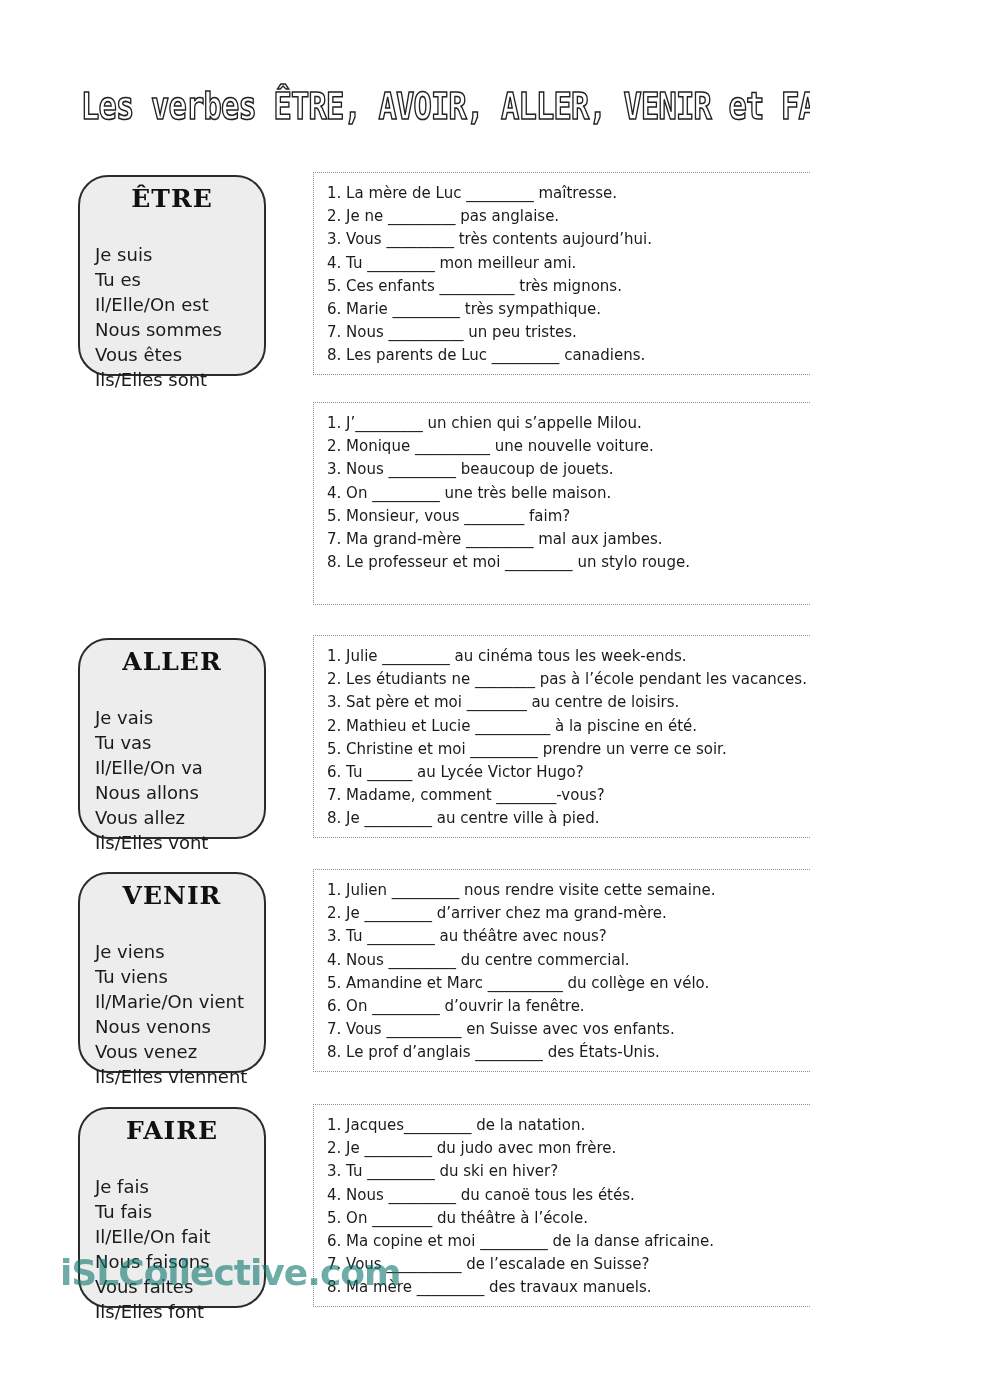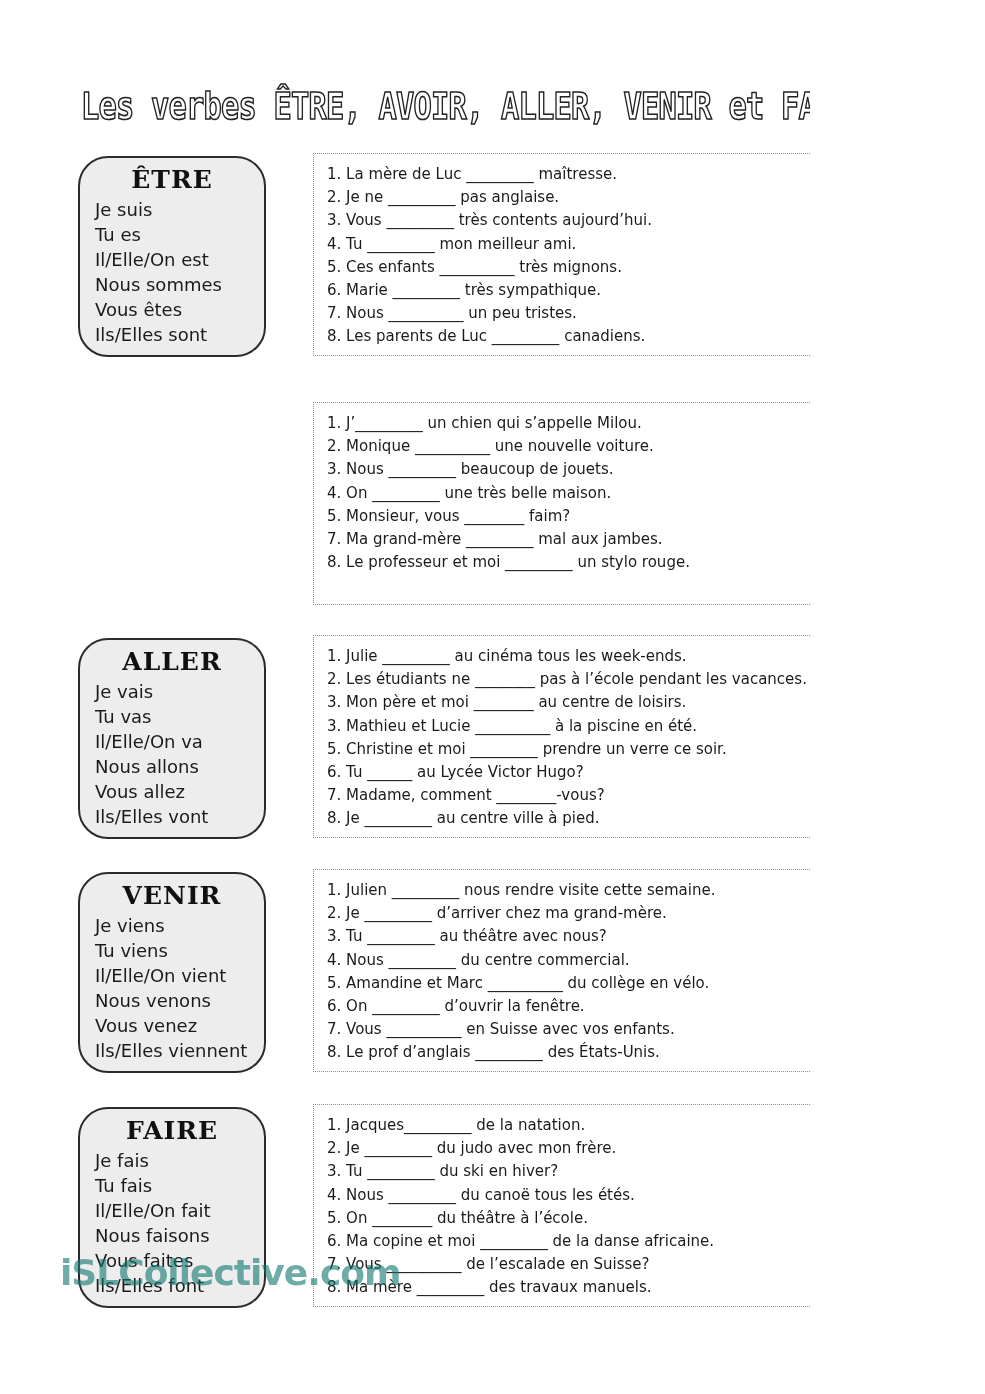--- a/index.html
+++ b/index.html
@@ -36,21 +36,21 @@
     padding-top:7px;
   }
   .verb-title{
     text-align:center;
     font-family:"DejaVu Serif", serif;
     font-weight:bold;
     font-size:25px;
     letter-spacing:1px;
     color:#111111;
   }
-  .conj-list{padding:3px 10px 0 15px;}
+  .conj-list{padding:3px 10px 0 15px;margin-top:26px;}
   .conj-line{
     font-size:18px;
     line-height:25px;
     white-space:nowrap;
     color:#1b1b1b;
   }
   .ex-box{
     position:absolute;left:313px;top:0;
     width:581px;height:203px;
     border:1px dotted #8f8f8f;
@@ -76,21 +76,21 @@
     white-space:nowrap;
   }
 </style>
 </head>
 <body>
 
 <div class="page">
 
   <div class="title">Les verbes ÊTRE, AVOIR, ALLER, VENIR et FAIRE</div>
 
-  <div class="row" style="top:153px">
+  <div class="row" style="top:172px">
     <div class="verb-box">
       <div class="verb-title">ÊTRE</div>
       <div class="conj-list">
         <div class="conj-line">Je suis</div>
         <div class="conj-line">Tu es</div>
         <div class="conj-line">Il/Elle/On est</div>
         <div class="conj-line">Nous sommes</div>
         <div class="conj-line">Vous êtes</div>
         <div class="conj-line">Ils/Elles sont</div>
       </div>
@@ -127,36 +127,36 @@
         <div class="conj-line">Tu vas</div>
         <div class="conj-line">Il/Elle/On va</div>
         <div class="conj-line">Nous allons</div>
         <div class="conj-line">Vous allez</div>
         <div class="conj-line">Ils/Elles vont</div>
       </div>
     </div>
     <div class="ex-box">
       <div class="ex-line">1. Julie _________ au cinéma tous les week-ends.</div>
       <div class="ex-line">2. Les étudiants ne ________ pas à l’école pendant les vacances.</div>
-      <div class="ex-line">3. Mon père et moi ________ au centre de loisirs.</div>
-      <div class="ex-line">3. Mathieu et Lucie __________ à la piscine en été.</div>
+      <div class="ex-line">3. Sat père et moi ________ au centre de loisirs.</div>
+      <div class="ex-line">2. Mathieu et Lucie __________ à la piscine en été.</div>
       <div class="ex-line">5. Christine et moi _________ prendre un verre ce soir.</div>
       <div class="ex-line">6. Tu ______ au Lycée Victor Hugo?</div>
       <div class="ex-line">7. Madame, comment ________-vous?</div>
       <div class="ex-line">8. Je _________ au centre ville à pied.</div>
     </div>
   </div>
 
   <div class="row" style="top:869px">
     <div class="verb-box">
       <div class="verb-title">VENIR</div>
       <div class="conj-list">
         <div class="conj-line">Je viens</div>
         <div class="conj-line">Tu viens</div>
-        <div class="conj-line">Il/Elle/On vient</div>
+        <div class="conj-line">Il/Marie/On vient</div>
         <div class="conj-line">Nous venons</div>
         <div class="conj-line">Vous venez</div>
         <div class="conj-line">Ils/Elles viennent</div>
       </div>
     </div>
     <div class="ex-box">
       <div class="ex-line">1. Julien _________ nous rendre visite cette semaine.</div>
       <div class="ex-line">2. Je _________ d’arriver chez ma grand-mère.</div>
       <div class="ex-line">3. Tu _________ au théâtre avec nous?</div>
       <div class="ex-line">4. Nous _________ du centre commercial.</div>

